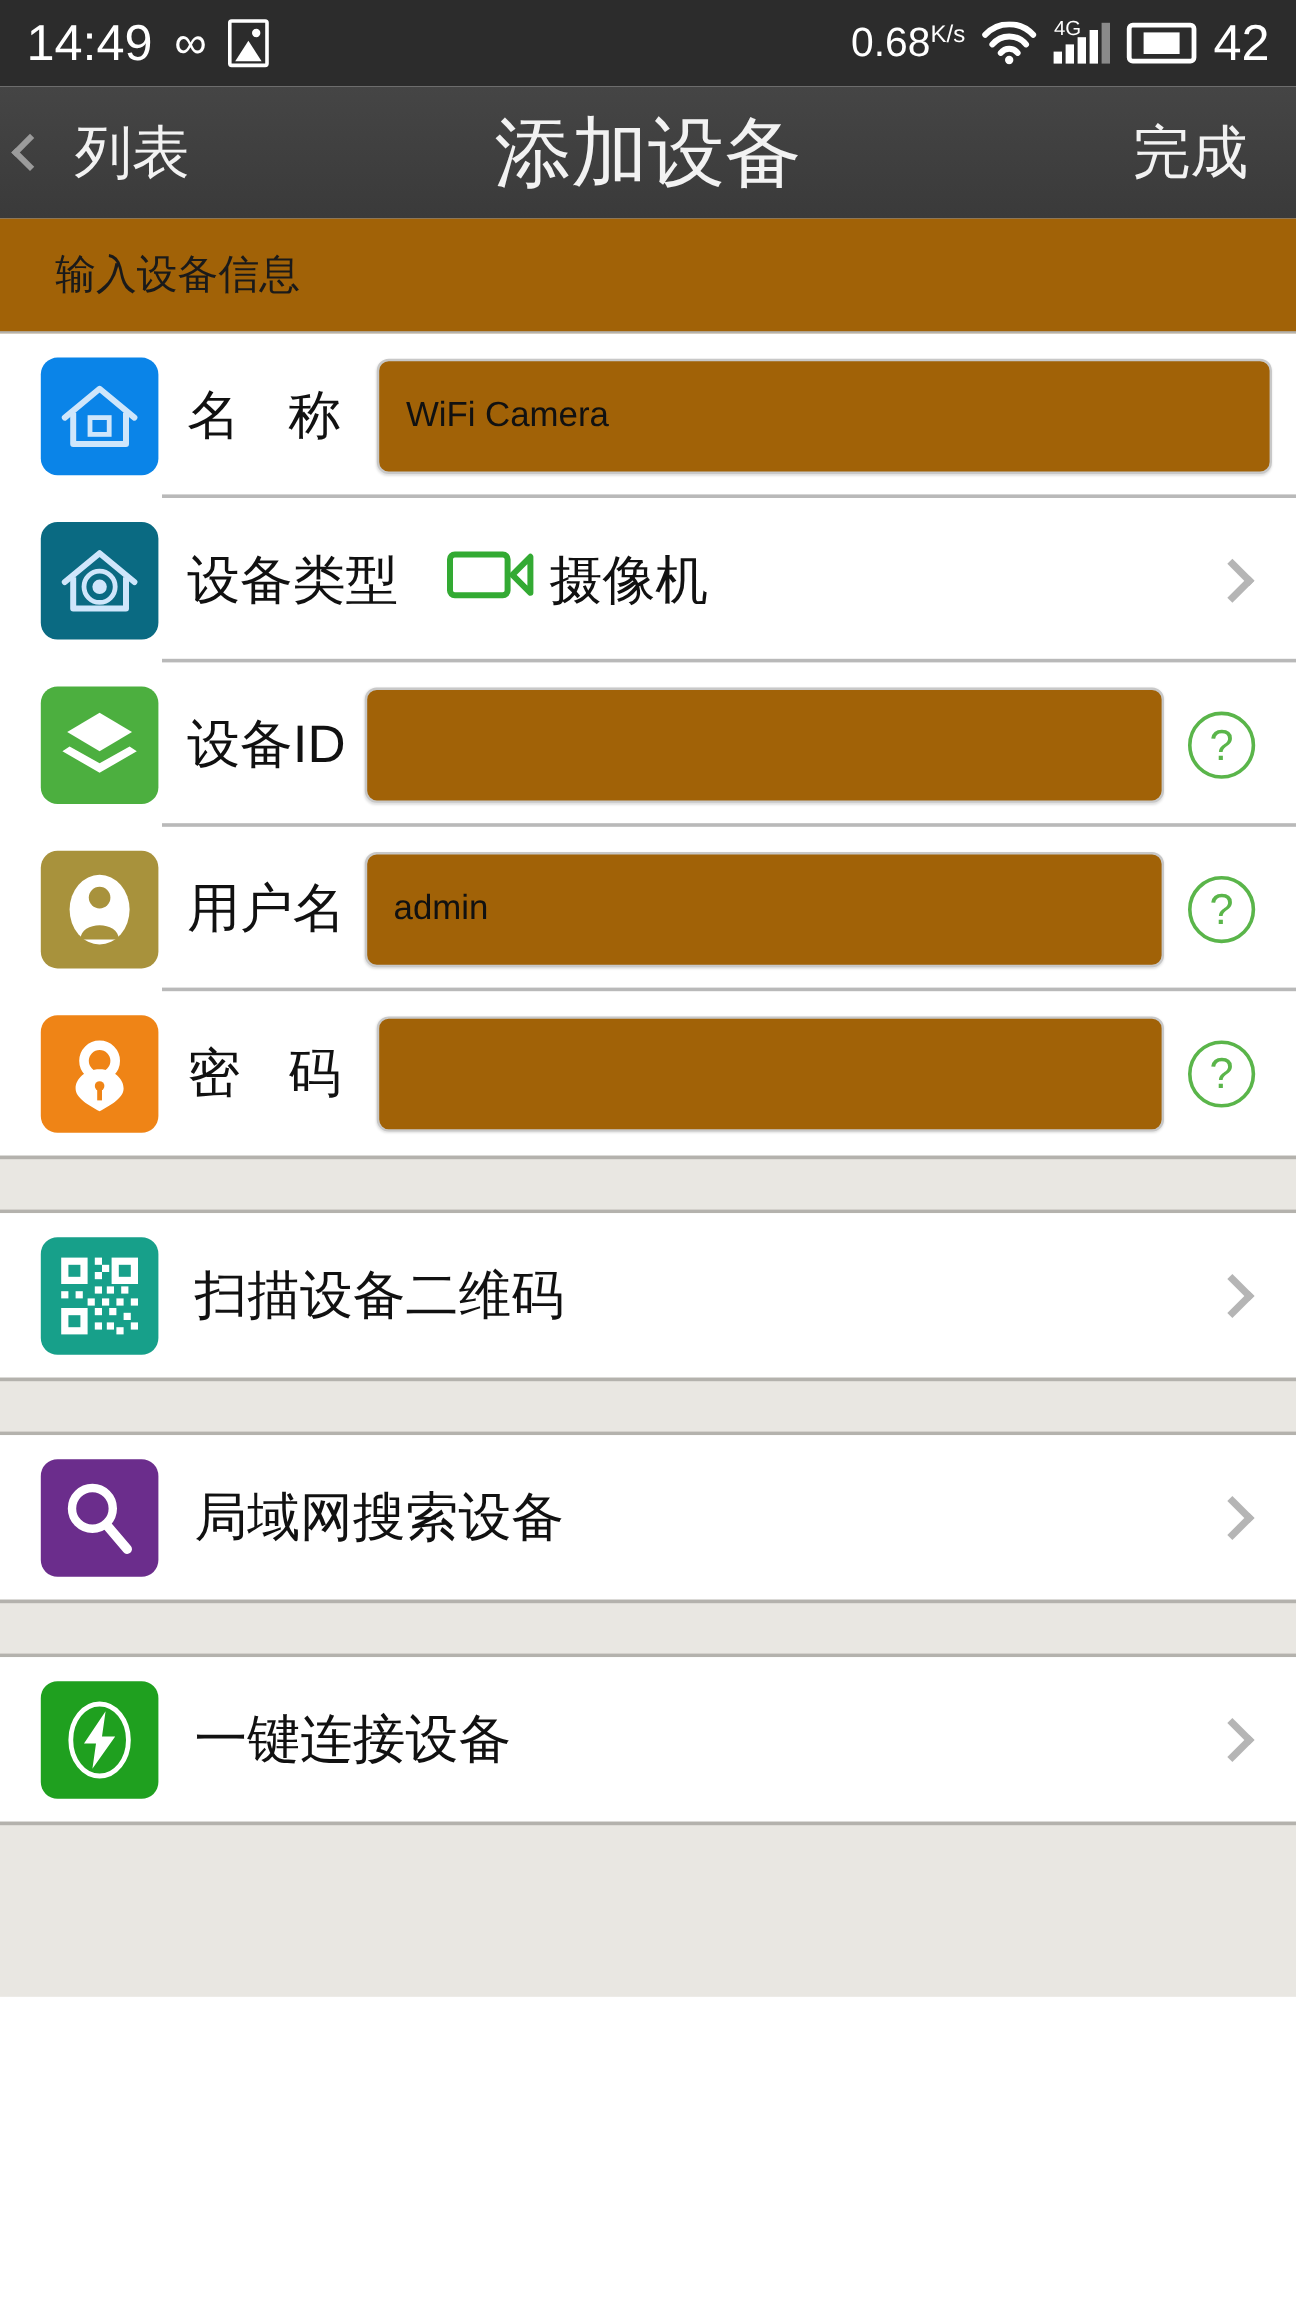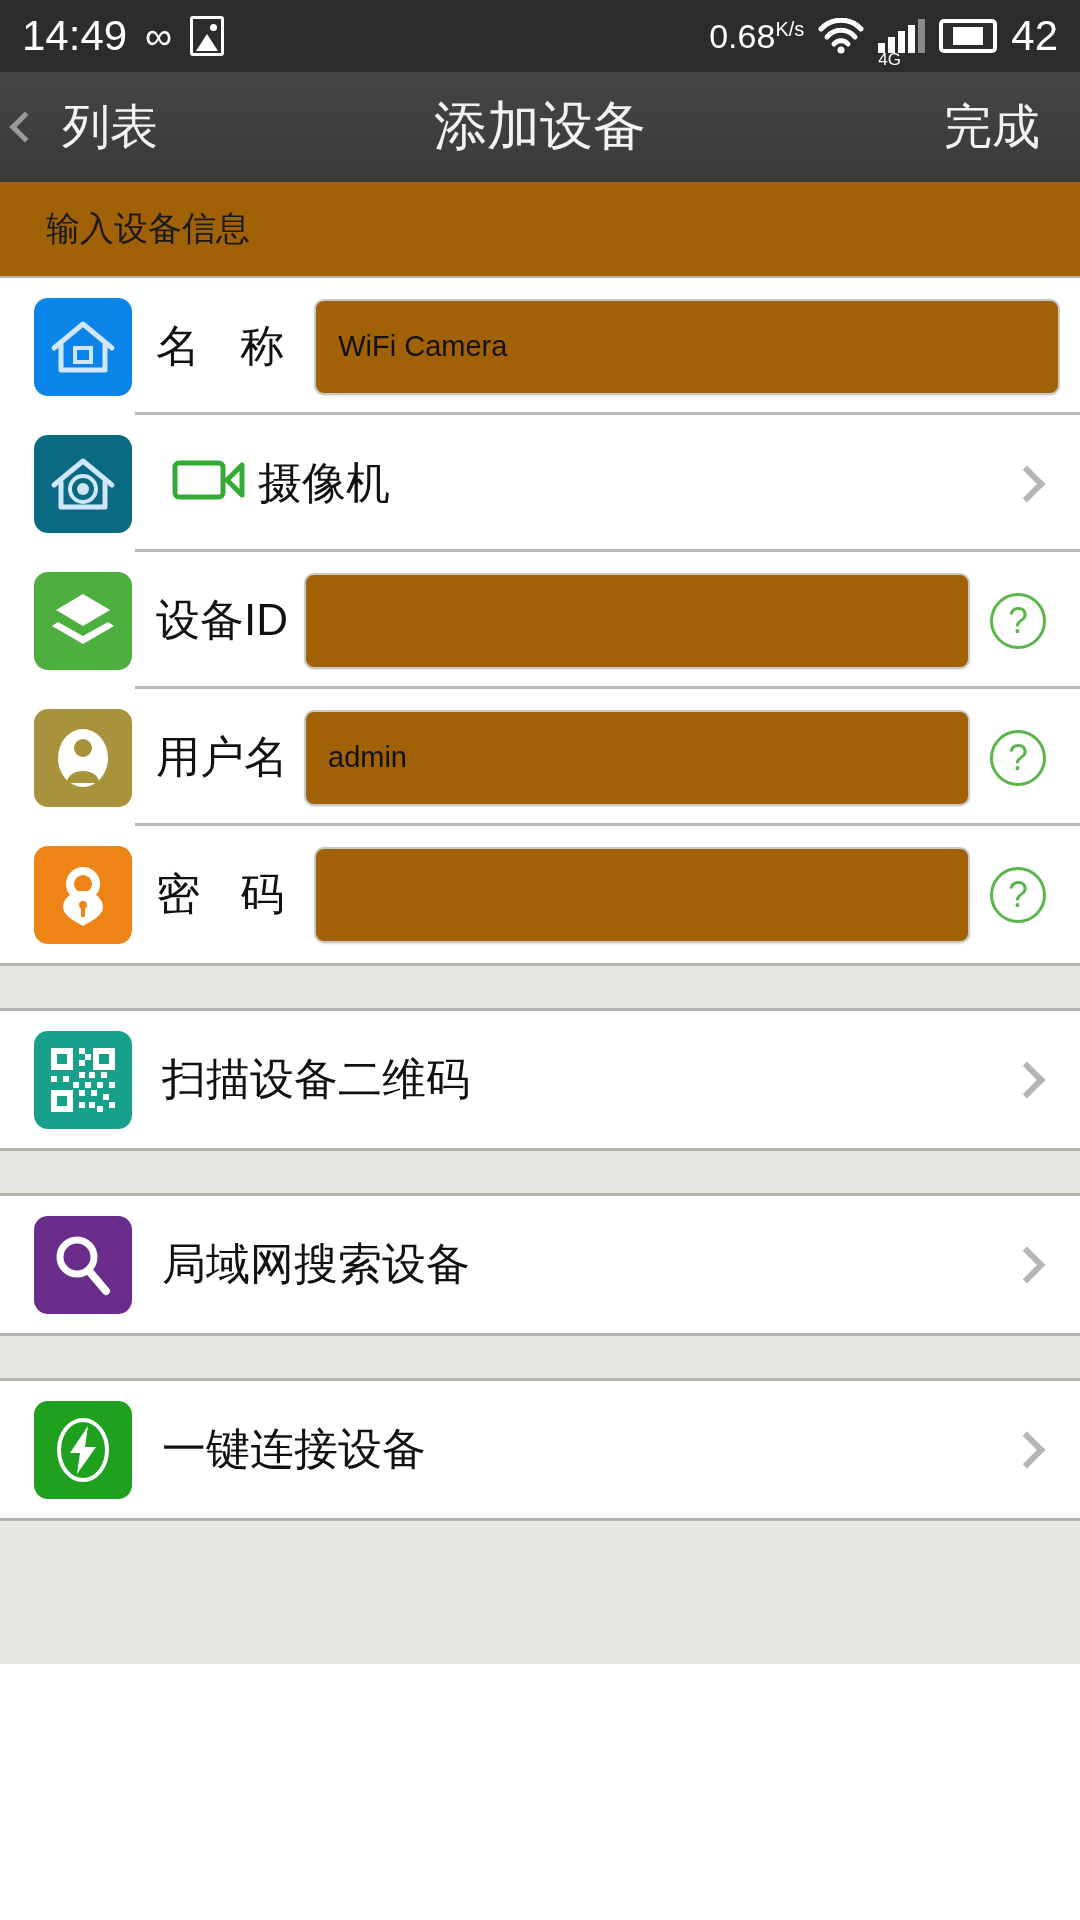--- a/index.html
+++ b/index.html
@@ -28,40 +28,40 @@
   .sb-img:after{
     content:"";position:absolute;right:4px;top:5px;width:7px;height:7px;
     background:#fff;border-radius:50%;
   }
   .sb-right{margin-left:auto;display:flex;align-items:center;gap:14px;}
   .sb-speed{font-size:34px;}
   .sb-speed sup{font-size:20px;}
   .sb-wifi{position:relative;width:46px;height:36px;}
   .sb-bars{display:flex;align-items:flex-end;gap:3px;height:34px;position:relative;}
   .sb-bars i{display:block;width:7px;background:#fff;}
-  .sb-4g{position:absolute;top:-4px;left:0;font-size:17px;line-height:1;margin-top:36px;}
+  .sb-4g{position:absolute;top:-4px;left:0;font-size:17px;line-height:1;}
   .sb-batt{
     width:58px;height:34px;border:4px solid #fff;border-radius:5px;
     display:flex;align-items:center;justify-content:center;position:relative;
   }
   .sb-batt i{display:block;width:30px;height:18px;background:#fff;}
   .sb-pct{font-size:42px;}
   
   .navbar{
     height:110px;background:linear-gradient(#454545,#3a3a3a);
     display:flex;align-items:center;color:#f2f2f2;position:relative;
   }
   .nav-back{display:flex;align-items:center;gap:20px;padding-left:14px;}
   .nav-chev{
     display:inline-block;width:22px;height:22px;border-left:5px solid #9b9b9b;
     border-bottom:5px solid #9b9b9b;transform:rotate(45deg);margin-right:6px;
   }
   .nav-back-label{font-size:48px;}
   .nav-title{
-    position:absolute;left:0;right:0;text-align:center;font-size:53px;
+    position:absolute;left:0;right:0;text-align:center;font-size:64px;
     pointer-events:none;
   }
   .nav-done{margin-left:auto;padding-right:40px;font-size:48px;}
   
   .section-head{
     background:#a16207;height:96px;display:flex;align-items:center;
     padding-left:46px;font-size:34px;color:#1a1a1a;
     border-bottom:2px solid #b4b2ad;
   }
   .gap{background:#e9e7e2;height:48px;border-top:3px solid #b4b2ad;border-bottom:3px solid #b4b2ad;}
@@ -163,20 +163,21 @@
 
     <div class="row with-sep">
       <span class="ico" style="background:#0a6a82">
         <svg width="74" height="74" viewBox="0 0 74 74">
           <path d="M8 38 L37 14 L66 38" stroke="#cfe6fb" stroke-width="5" fill="none" stroke-linecap="round" stroke-linejoin="round"></path>
           <path d="M15 34 V60 H59 V34" stroke="#cfe6fb" stroke-width="5" fill="none" stroke-linejoin="round"></path>
           <circle cx="37" cy="42" r="13" stroke="#cfe6fb" stroke-width="4" fill="none"></circle>
           <circle cx="37" cy="42" r="6" fill="#cfe6fb"></circle>
         </svg>
       </span>
+      <span class="label">设备类型</span>
       <span class="typeval">
         <span>
           <svg width="76" height="48" viewBox="0 0 76 48">
             <rect x="3" y="8" width="48" height="34" rx="4" stroke="#33aa33" stroke-width="5" fill="none"></rect>
             <path d="M55 25 L70 10 L70 40 Z" stroke="#33aa33" stroke-width="5" fill="none" stroke-linejoin="round"></path>
           </svg>
         </span>
         <span>摄像机</span>
       </span>
       <span class="chev"></span>

